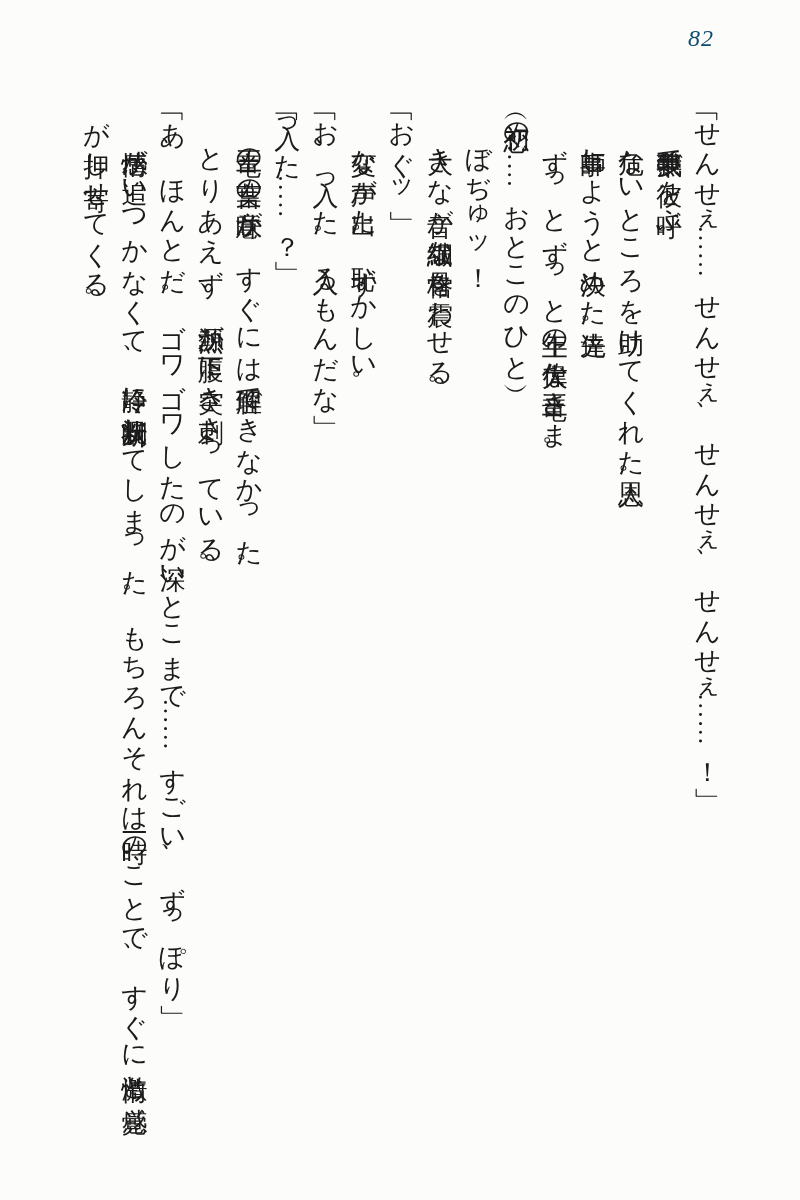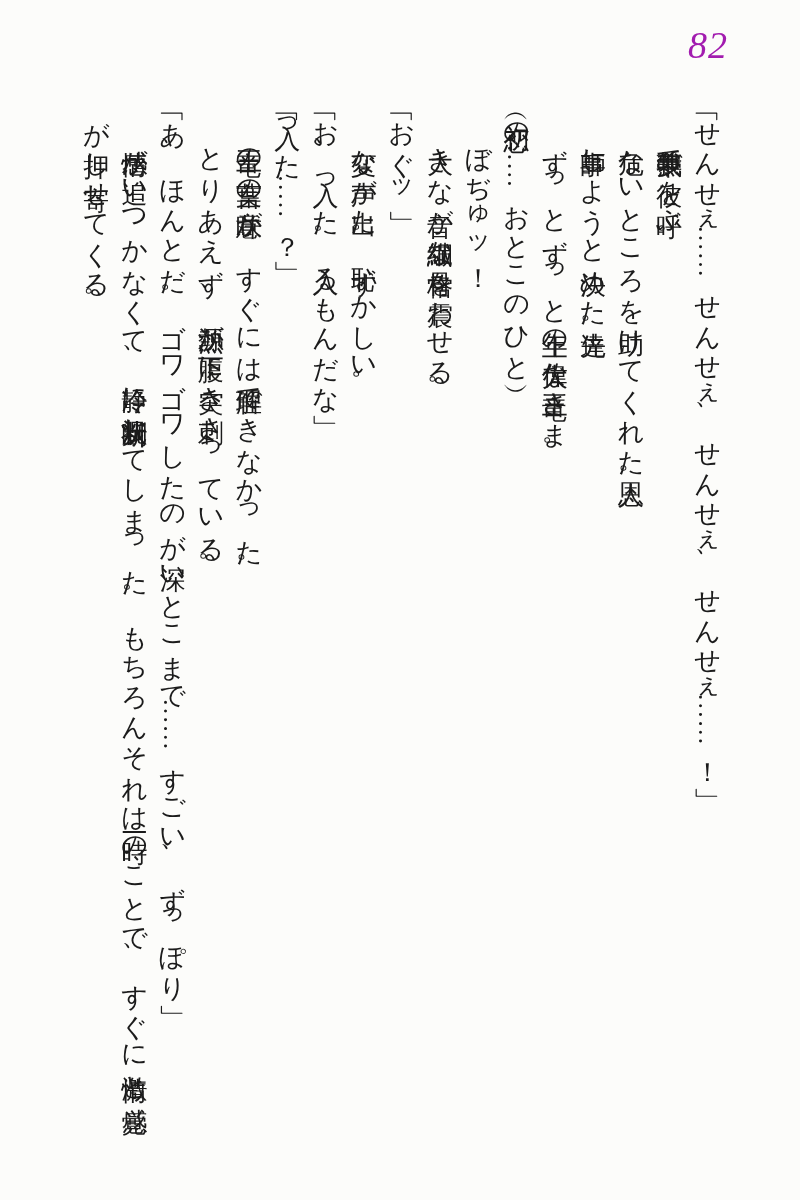--- a/index.html
+++ b/index.html
@@ -17,23 +17,23 @@
   }
   .page {
     position: absolute;
     inset: 0;
   }
   .page-number {
     position: absolute;
     top: 26px;
     left: 688px;
     font-style: italic;
-    font-size: 38px;
+    font-size: 24px;
     letter-spacing: 1px;
-    color: #a21caf;
+    color: #0c4a6e;
     line-height: 1;
     font-family: Liberation Serif, serif;
   }
   .text-block {
     position: absolute;
     top: 104px;
     right: 74px;
     height: 1010px;
     writing-mode: vertical-rl;
     -webkit-writing-mode: vertical-rl;

